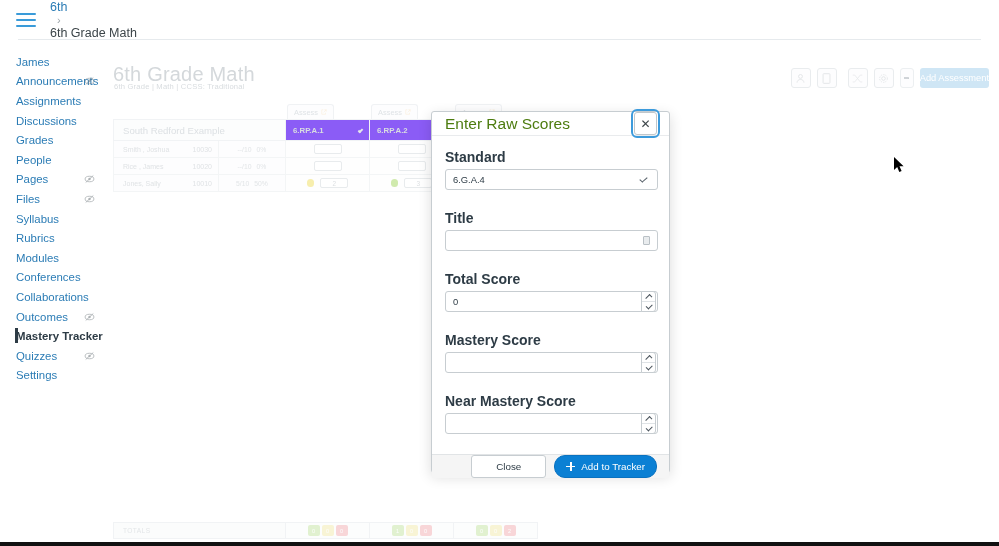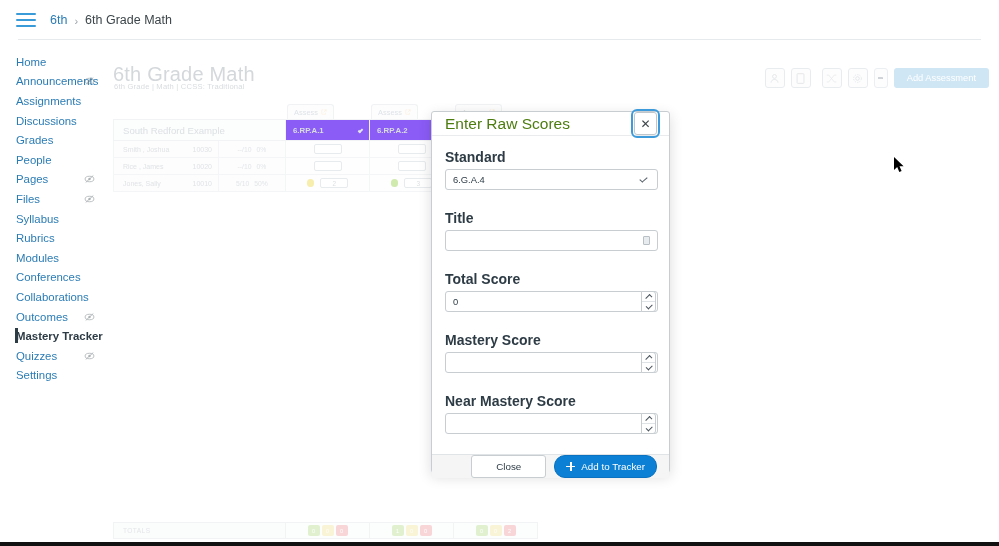--- a/index.html
+++ b/index.html
@@ -79,21 +79,21 @@
     width: 20px; height: 20px; border: 1px solid #e9ecee; border-radius: 3px;
     background: #fdfdfe; display: flex; align-items: center; justify-content: center;
     cursor: pointer;
   }
   .tb-btn svg { opacity: .28; }
   .tb-kebab { width: 14px; height: 20px; border: 1px solid #eceff1; border-radius: 3px;
     background:#fdfdfe; display:flex; align-items:center; justify-content:center; cursor:pointer;}
   .tb-kebab span { display:block; width:1.6px; height:1.6px; background:#c7ccd0; border-radius:50%;
     margin:.7px 0; }
   #add-assessment {
-    height: 20px; padding: 0 13px; border-radius: 3px;
+    height: 20px; padding: 0 0; border-radius: 3px;
     background: #cfe6f5; color: #ffffff; font-size: 9.3px;
     display: flex; align-items: center; cursor: pointer; border: none;
     font-family: "Liberation Sans", sans-serif;
   }
 
   
   .assess-tab {
     position: absolute; top: 104px; height: 15px;
     border: 1px solid #f0f2f4; border-bottom: none;
     background: #fdfdfe; border-radius: 3px 3px 0 0;
@@ -269,31 +269,31 @@
 <body>
 
 <div id="page">
 
   <div id="breadcrumb-bar">
     <div id="hamburger">
       <i></i>
         <i></i>
         <i></i>
     </div>
-    <div style="display:flex;align-items:flex-end;">
+    <div style="display:flex;align-items:flex-start;flex-direction:column;">
       <a class="crumb-link">6th</a>
       <span class="crumb-sep">›</span>
       <span class="crumb-current">6th Grade Math</span>
     </div>
   </div>
   <div id="bar-divider"></div>
 
   <div id="sidebar">
     <div class="nav-item">
-        <span>Home</span>
+        <span>James</span>
       </div>
     <div class="nav-item">
         <span>Announcements</span>
       <span class="nav-eye">
           <svg viewBox="0 0 16 16" width="11" height="11">
             <ellipse cx="8" cy="8" rx="6.4" ry="4" fill="none" stroke="#6b7479" stroke-width="1.2"></ellipse>
             <circle cx="8" cy="8" r="1.7" fill="#6b7479"></circle>
             <line x1="2.5" y1="13" x2="13.5" y2="3" stroke="#6b7479" stroke-width="1.3"></line>
           </svg>
         </span>

